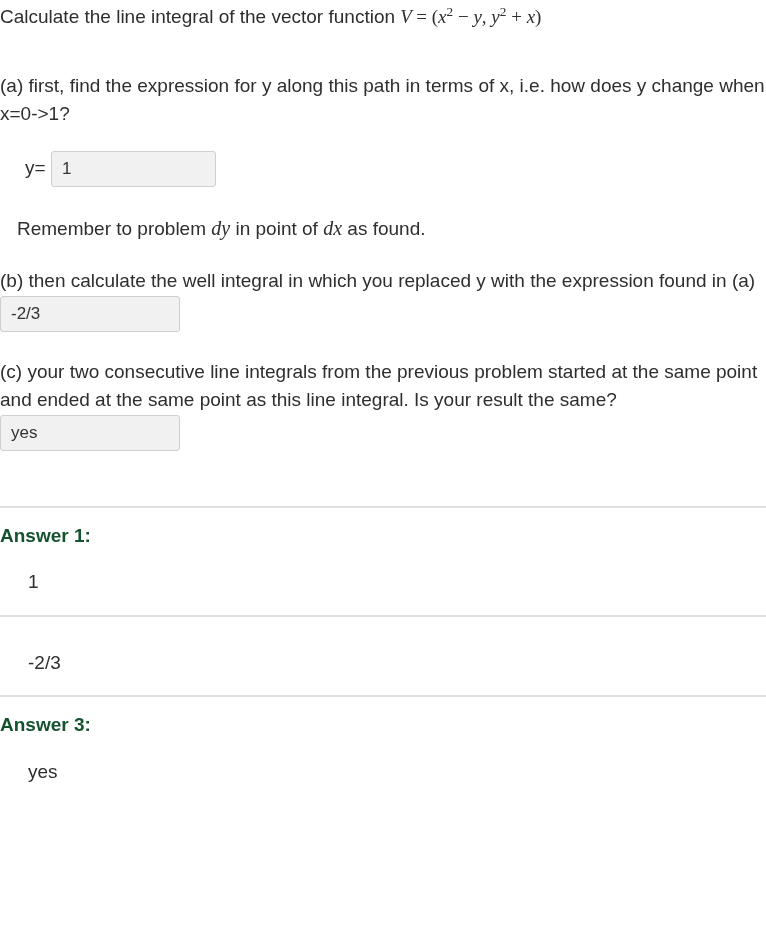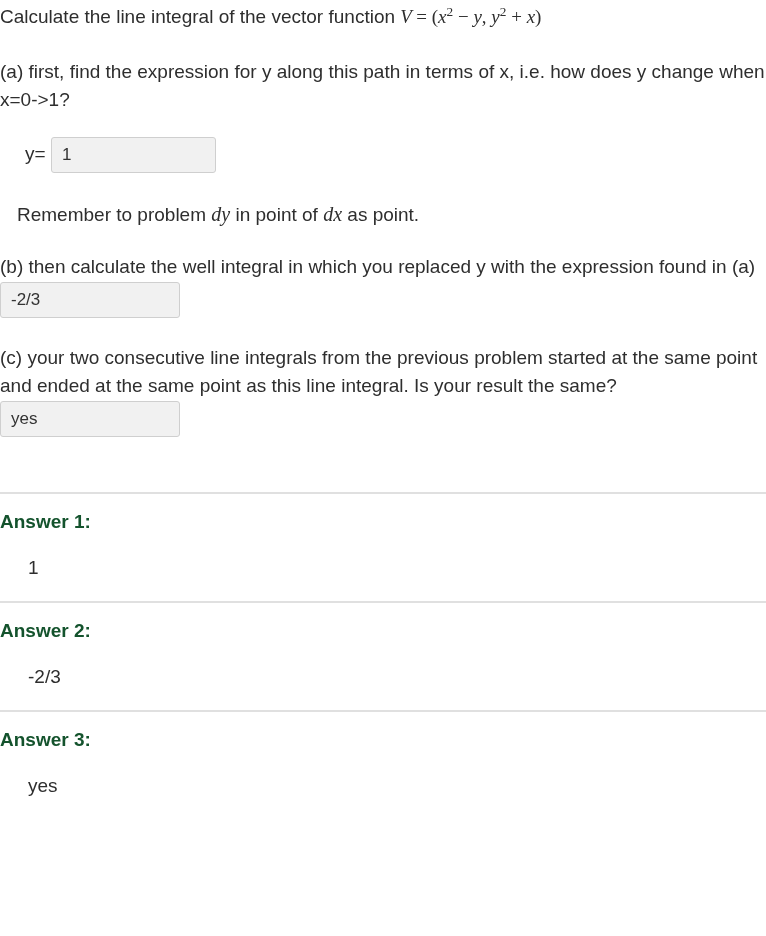--- a/index.html
+++ b/index.html
@@ -89,29 +89,29 @@
 </head>
 <body>
 
 <div class="content">
 
   <div class="question-block">
     <p class="para intro-line">
       <span>Calculate the line integral of the vector function </span><span class="formula"><i>V</i> <span class="rm" style="font-style:normal">= (</span><i>x</i><sup><span style="font-style:normal">2</span></sup> <span style="font-style:normal">−</span> <i>y</i><span style="font-style:normal">,</span> <i>y</i><sup><span style="font-style:normal">2</span></sup> <span style="font-style:normal">+</span> <i>x</i><span style="font-style:normal">)</span></span>
     </p>
 
-    <p class="para" style="margin-top:14px;">(a) first, find the expression  for y along this path in terms of x, i.e. how does y change when x=0-&gt;1?</p>
+    <p class="para" style="margin-top:28px;">(a) first, find the expression  for y along this path in terms of x, i.e. how does y change when x=0-&gt;1?</p>
 
     <div class="indent" style="margin-top:22px; margin-bottom:26px;">
       <span>y=</span>
       <input type="text" class="ans-input input-a" value="1" style="">
     </div>
 
     <p class="para indent2" style="margin-bottom:24px;">
-      <span>Remember to problem </span><span class="math">dy</span><span> in point of </span><span class="math">dx</span><span> as point.</span>
+      <span>Remember to problem </span><span class="math">dy</span><span> in point of </span><span class="math">dx</span><span> as found.</span>
     </p>
 
     <p class="para" style="margin-bottom:0;">
       <span>(b) then calculate the well integral in which you replaced y with the expression found in (a)</span>
       <input type="text" class="ans-input input-b" value="-2/3" style="">
     </p>
 
     <div class="spacer-md"></div>
 
     <p class="para" style="margin-bottom:3px;">
@@ -123,21 +123,20 @@
   </div>
 
   <hr class="sep">
   <div class="answer-block">
     <div class="answer-label">Answer 1:</div>
     <div class="answer-value">1</div>
   </div>
 
   <hr class="sep">
   <div class="answer-block">
-    <div class="answer-label">Answer 2:</div>
     <div class="answer-value">-2/3</div>
   </div>
 
   <hr class="sep">
   <div class="answer-block">
     <div class="answer-label">Answer 3:</div>
     <div class="answer-value">yes</div>
   </div>
 
 </div>

